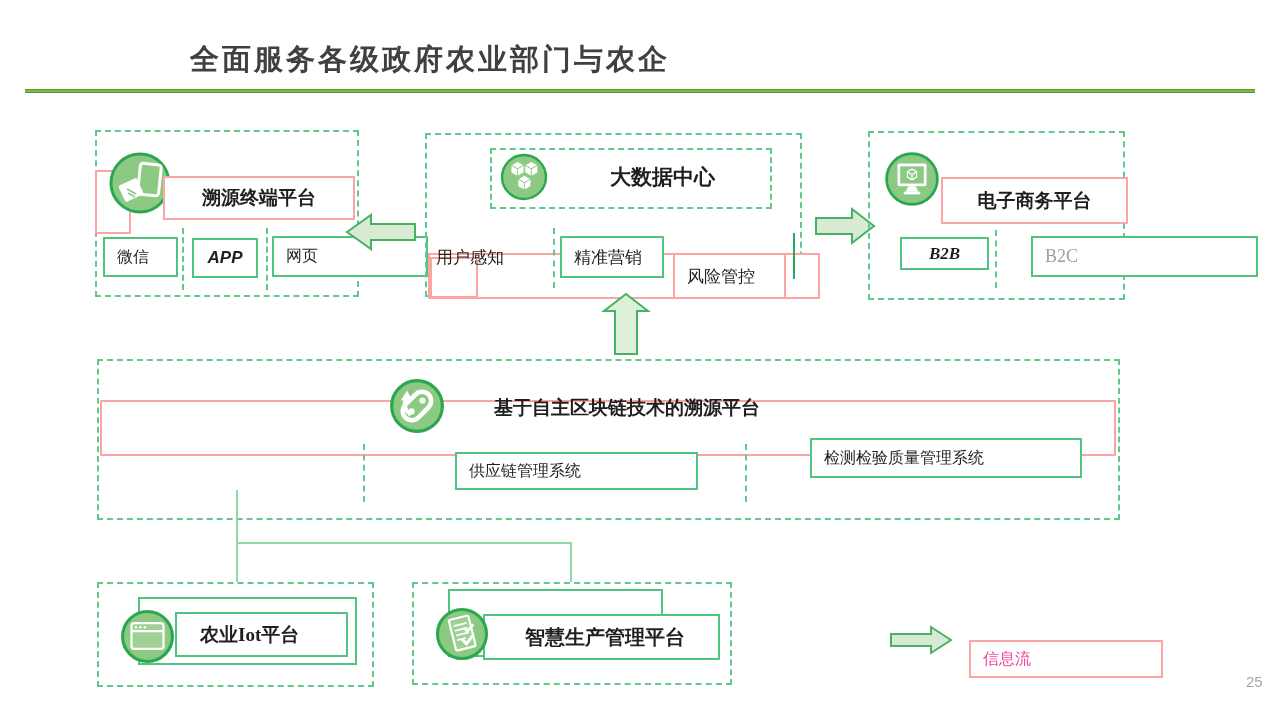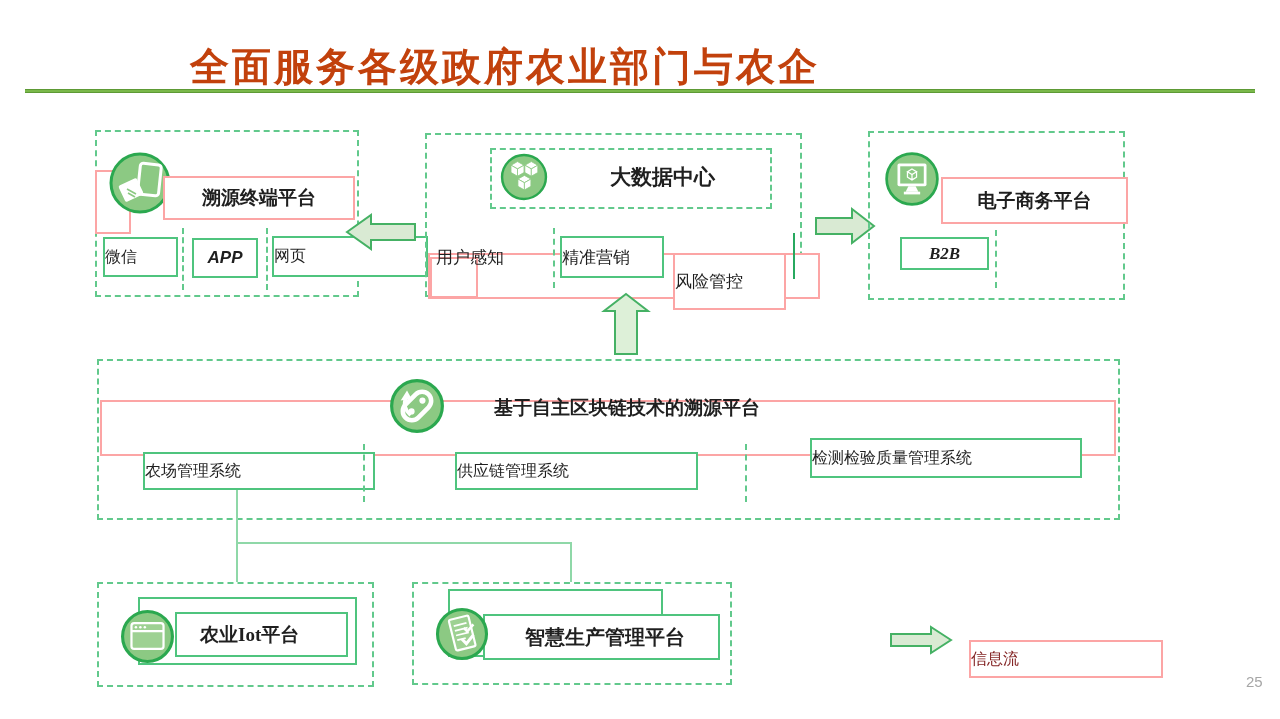--- a/index.html
+++ b/index.html
@@ -4,40 +4,40 @@
 <style>
   html,body{margin:0;padding:0;background:#fff;}
   #stage{
     position:relative;width:1280px;height:719px;background:#ffffff;
     font-family:"Liberation Serif","DejaVu Serif",serif;color:#1f1f1f;overflow:hidden;
   }
   .abs{position:absolute;}
   
   .slide-title{
     font-family:"Liberation Sans","DejaVu Sans",sans-serif;
-    font-weight:700;font-size:39px;letter-spacing:3px;color:#c2410c;
+    font-weight:700;font-size:29px;letter-spacing:3px;color:#404040;
   }
   .title-rule{background:#7ab84a;border-top:1px solid #5d9a35;border-bottom:1px solid #5d9a35;}
   
   .dashed-box{border:2px dashed #62c98c;background:transparent;}
   .solid-box{border:2px solid #fca5a5;background:#fff;box-sizing:border-box;margin-top:20px;}
   .light-box{border:2px solid #4fc47e;background:#fff;box-sizing:border-box;}
   .no-bg{background:transparent;}
   .v-dash{border-left:2px dashed #62c98c;width:0;}
   .v-solid{border-left:2px solid #27a95f;width:0;}
   .conn{background:#8fd8a8;}
   
   .hd{font-weight:700;font-size:19px;display:flex;align-items:center;justify-content:center;}
   .hd-left{justify-content:flex-start;padding-left:14px;box-sizing:border-box;}
-  .lbl{font-size:16px;display:flex;align-items:center;box-sizing:border-box;}
+  .lbl{font-size:16px;display:flex;align-items:center;padding-left:12px;box-sizing:border-box;}
   .lbl-c{justify-content:center;padding-left:0;}
   .italic-sans{font-family:"Liberation Sans","DejaVu Sans",sans-serif;font-style:italic;font-weight:700;font-size:17px;}
   .italic-serif{font-style:italic;font-weight:700;font-size:17px;}
   .gray{color:#9aa0a6;}
-  .legend-lbl{color:#7f1d1d;}
+  .legend-lbl{color:#ec4899;}
   .pagenum{font-family:"Liberation Sans","DejaVu Sans",sans-serif;color:#a6a6a6;font-size:15px;}
   .icon{display:block;}
 </style>
 </head>
 <body>
 
 <div id="stage">
 
   <div class="abs slide-title" style="left:190px;top:40px;">全面服务各级政府农业部门与农企</div>
   <div class="abs title-rule" style="left:25px;top:89px;width:1230px;height:2px;"></div>
@@ -97,21 +97,21 @@
   </div>
   <div class="abs solid-box" style="left:428px;top:233px;width:392px;height:46px;"></div>
   <div class="abs solid-box no-bg" style="left:430px;top:237px;width:48px;height:41px;"></div>
   <div class="abs lbl" style="left:434px;top:237px;width:115px;height:41px;font-size:17px;padding-left:2px;">
     <span>用户感知</span>
   </div>
   <div class="abs v-dash" style="left:553px;top:228px;height:60px;"></div>
   <div class="abs light-box lbl" style="left:560px;top:236px;width:104px;height:42px;font-size:17px;">
     <span>精准营销</span>
   </div>
-  <div class="abs solid-box lbl" style="left:673px;top:233px;width:113px;height:57px;font-size:17px;text-align:right;">
+  <div class="abs solid-box lbl" style="left:673px;top:233px;width:113px;height:46px;font-size:17px;text-align:right;">
     <span>风险管控</span>
   </div>
   <div class="abs v-solid" style="left:793px;top:233px;height:46px;"></div>
 
   <span class="abs icon" style="left:814px;top:205px;width:62px;height:42px;">
     <svg width="62" height="42" viewBox="0 0 62 42">
       <polygon points="60,21 38,4 38,13 2,13 2,29 38,29 38,38" fill="#d9ead3" stroke="#45b164" stroke-width="2"></polygon>
     </svg>
   </span>
 
@@ -135,41 +135,41 @@
       <rect x="23" y="46" width="18" height="3" fill="#ffffff"></rect>
     </svg>
   </span>
   <div class="abs solid-box hd" style="left:941px;top:157px;width:187px;height:47px;">
     <span>电子商务平台</span>
   </div>
   <div class="abs light-box lbl lbl-c italic-serif" style="left:900px;top:237px;width:89px;height:33px;">
     <span>B2B</span>
   </div>
   <div class="abs v-dash" style="left:995px;top:230px;height:58px;"></div>
+  <div class="abs light-box lbl gray" style="left:1031px;top:236px;width:227px;height:41px;font-size:18px;">
+    <span>B2C</span>
+  </div>
 
   <div class="abs dashed-box" style="left:97px;top:359px;width:1019px;height:157px;"></div>
   <div class="abs solid-box" style="left:100px;top:380px;width:1016px;height:56px;"></div>
   <span class="abs icon" style="left:388px;top:377px;width:58px;height:58px;">
     <svg width="58" height="58" viewBox="0 0 64 64">
       <rect x="17" y="17" width="30" height="30" fill="none" stroke="#9ed6a0" stroke-width="2"></rect>
       <circle cx="32" cy="32" r="28" fill="#8cc983" stroke="#2ba84f" stroke-width="3.5"></circle>
       <g transform="rotate(45 32 32)">
         <rect x="22" y="14" width="20" height="36" rx="10" fill="none" stroke="#ffffff" stroke-width="5"></rect>
       </g>
       <circle cx="38" cy="26" r="3.4" fill="#ffffff"></circle>
       <circle cx="26" cy="38" r="3.4" fill="#ffffff"></circle>
       <path d="M25 42 Q15 33 20 23" stroke="#ffffff" stroke-width="4" fill="none"></path>
       <polygon points="14,26 21,15 26,24" fill="#ffffff"></polygon>
     </svg>
   </span>
   <div class="abs hd hd-left" style="left:480px;top:380px;width:420px;height:56px;font-size:19px;">
     <span>基于自主区块链技术的溯源平台</span>
-  </div>
-  <div class="abs light-box lbl" style="left:143px;top:452px;width:232px;height:38px;">
-    <span>农场管理系统</span>
   </div>
   <div class="abs v-dash" style="left:363px;top:444px;height:58px;"></div>
   <div class="abs light-box lbl" style="left:455px;top:452px;width:243px;height:38px;">
     <span>供应链管理系统</span>
   </div>
   <div class="abs v-dash" style="left:745px;top:444px;height:58px;"></div>
   <div class="abs light-box lbl" style="left:810px;top:438px;width:272px;height:40px;">
     <span>检测检验质量管理系统</span>
   </div>
 

